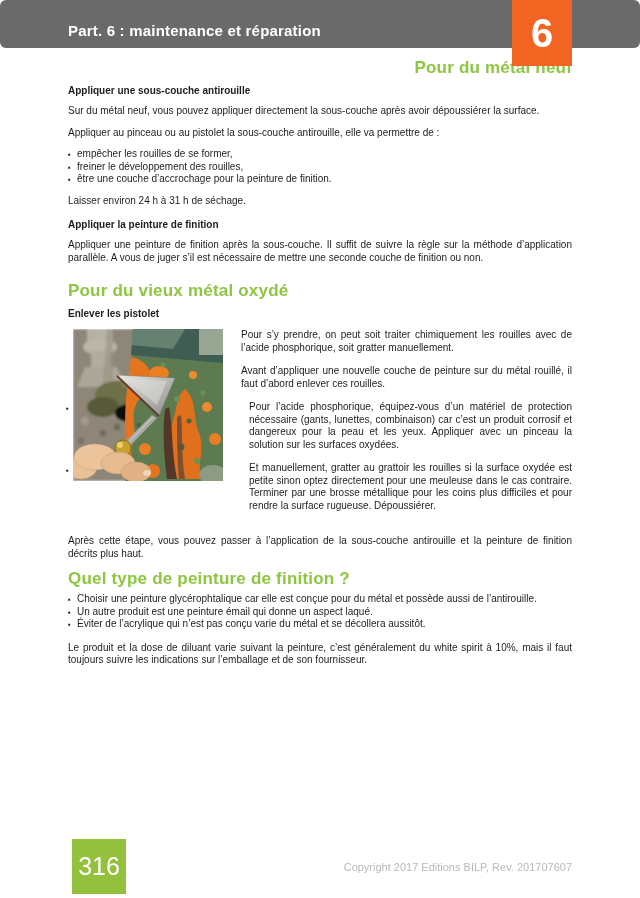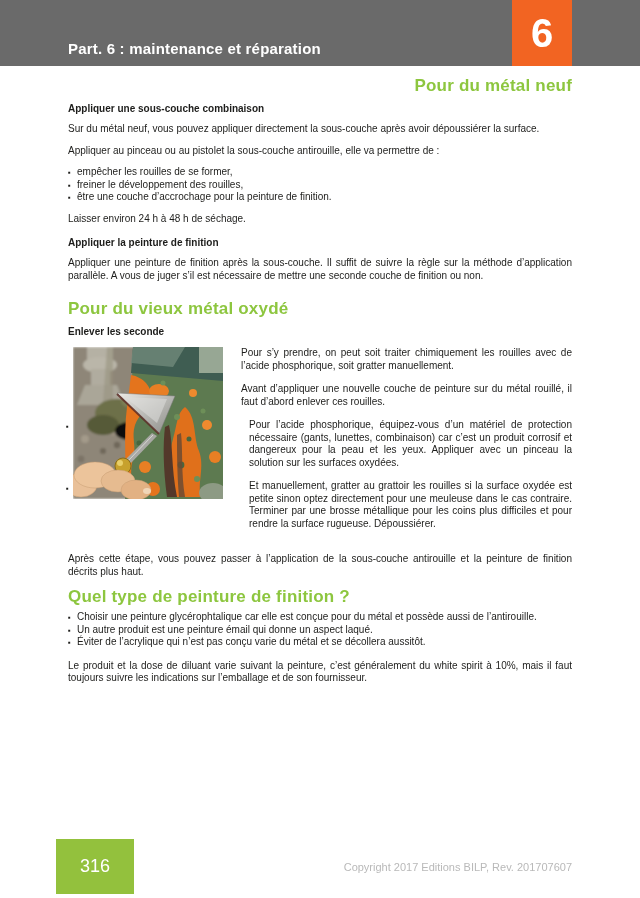--- a/index.html
+++ b/index.html
@@ -8,22 +8,23 @@
     position:relative;
     width:640px; height:898px;
     background:#ffffff;
     font-family:"Liberation Sans", sans-serif;
     color:#1d1d1b;
     overflow:hidden;
   }
   
   .band {
     position:relative;
-    width:100%; height:66px;
+    width:100%; height:48px;
     background:#6a6a6a;
+    border-radius:6px;
   }
   .band-title {
     position:absolute; left:68px; bottom:9px;
     color:#ffffff; font-size:15px; font-weight:bold;
     letter-spacing:.2px;
   }
   .chapter-box {
     position:absolute; top:0; right:68px;
     width:60px; height:66px;
     background:#f26422;
@@ -61,25 +62,25 @@
   .media-text p.body { margin:0 0 11px 0; }
   .media-text p.indent { padding-left:8px; }
   .side-bullet {
     position:absolute; left:-2px;
     font-size:8px; line-height:12px; color:#1d1d1b;
   }
   .side-bullet.b1 { top:74px; }
   .side-bullet.b2 { top:136px; }
   
   .page-number-box {
-    position:absolute; left:56px; bottom:4px;
-    width:78px; height:55px;
+    position:absolute; left:72px; bottom:4px;
+    width:54px; height:55px;
     background:#93c13d;
     display:flex; align-items:center; justify-content:center;
-    color:#ffffff; font-size:18px; font-weight:normal;
+    color:#ffffff; font-size:25px; font-weight:normal;
   }
   .copyright {
     position:absolute; right:68px; bottom:25px;
     font-size:11px; color:#b9b9b9;
   }
 </style>
 </head>
 <body>
 
 <div class="page">
@@ -87,47 +88,47 @@
   <div class="band">
     <div class="band-title">Part. 6 : maintenance et réparation</div>
     <div class="chapter-box">
       <span>6</span>
     </div>
   </div>
 
   <div class="content">
 
     <div class="h-green first">Pour du métal neuf</div>
-    <div class="subhead">Appliquer une sous-couche combinaison</div>
+    <div class="subhead">Appliquer une sous-couche antirouille</div>
 
     <p class="body">Sur du métal neuf, vous pouvez appliquer directement la sous-couche après avoir dépoussiérer la surface.</p>
     <p class="body">Appliquer au pinceau ou au pistolet la sous-couche antirouille, elle va permettre de :</p>
 
     <ul class="sq-list">
       <li>
         <span class="bul">▪</span>
         <span>empêcher les rouilles de se former,</span>
       </li>
       <li>
         <span class="bul">▪</span>
         <span>freiner le développement des rouilles,</span>
       </li>
       <li>
         <span class="bul">▪</span>
         <span>être une couche d’accrochage pour la peinture de finition.</span>
       </li>
     </ul>
 
-    <p class="body">Laisser environ 24 h à 48 h de séchage.</p>
+    <p class="body">Laisser environ 24 h à 31 h de séchage.</p>
 
     <div class="subhead" style="margin-top:12px;">Appliquer la peinture de finition</div>
     <p class="body">Appliquer une peinture de finition après la sous-couche. Il suffit de suivre la règle sur la méthode d’application parallèle. A vous de juger s’il est nécessaire de mettre une seconde couche de finition ou non.</p>
 
     <div class="h-green" style="margin-top:17px;">Pour du vieux métal oxydé</div>
-    <div class="subhead">Enlever les seconde</div>
+    <div class="subhead">Enlever les pistolet</div>
 
     <div class="media-row">
       <span class="side-bullet b1">▪</span>
       <span class="side-bullet b2">▪</span>
 
       <div class="photo">
         <svg width="150" height="152" viewBox="0 0 150 152" xmlns="http://www.w3.org/2000/svg">
           <defs>
             <linearGradient id="metalGrad" x1="0" y1="0" x2="1" y2="1">
               <stop offset="0" stop-color="#eceae6"></stop>

